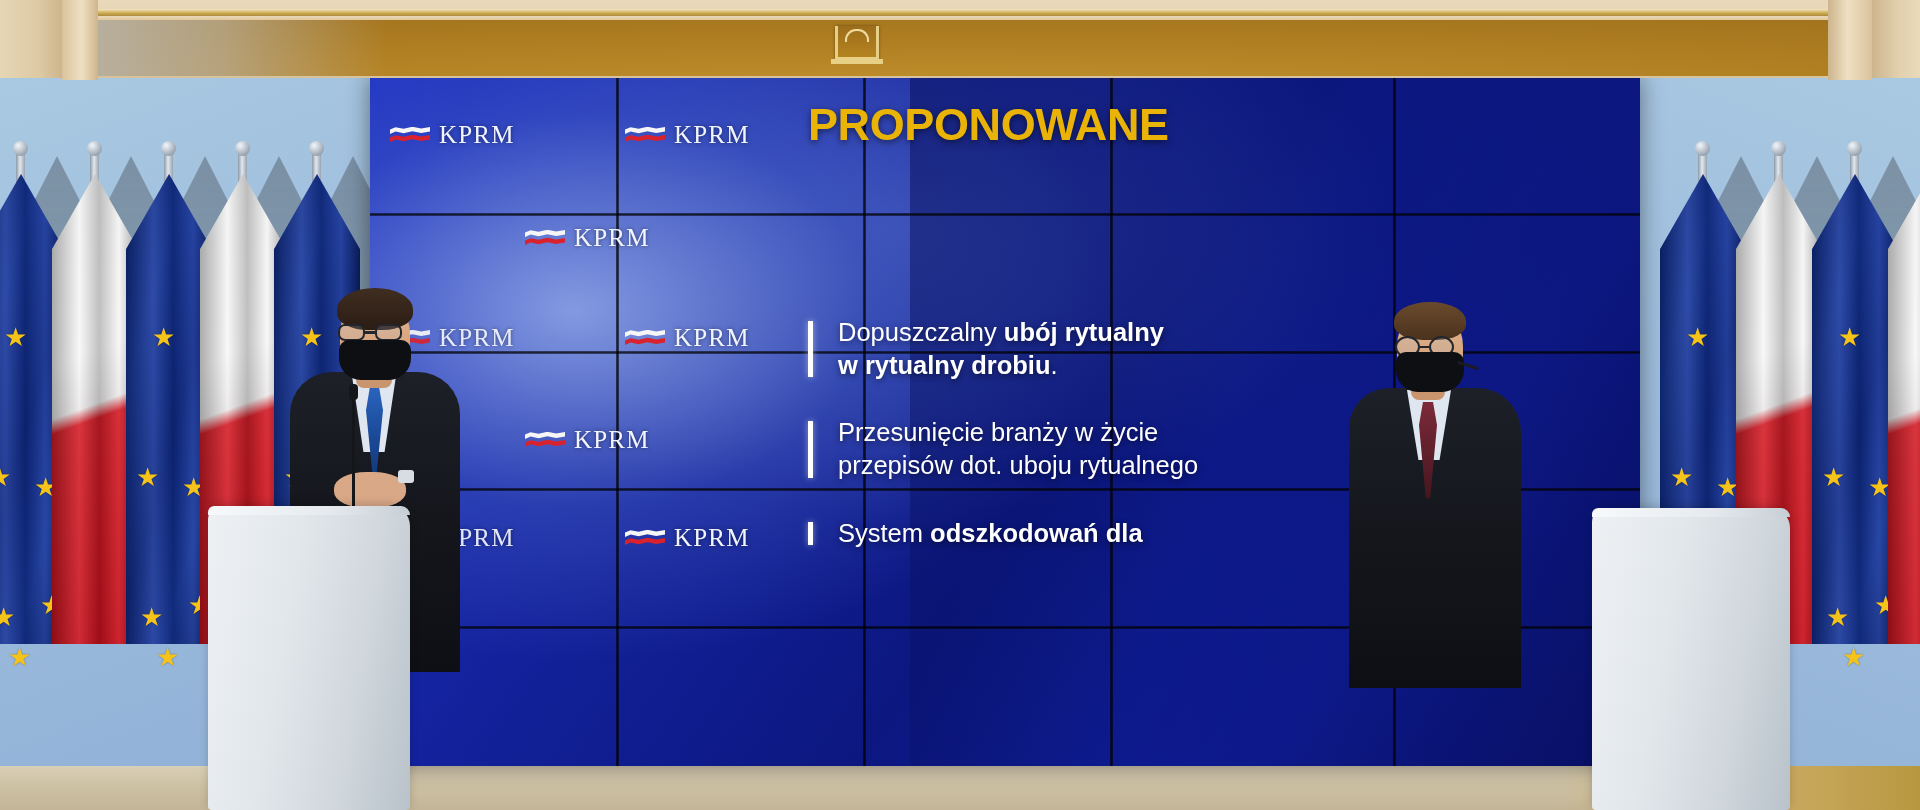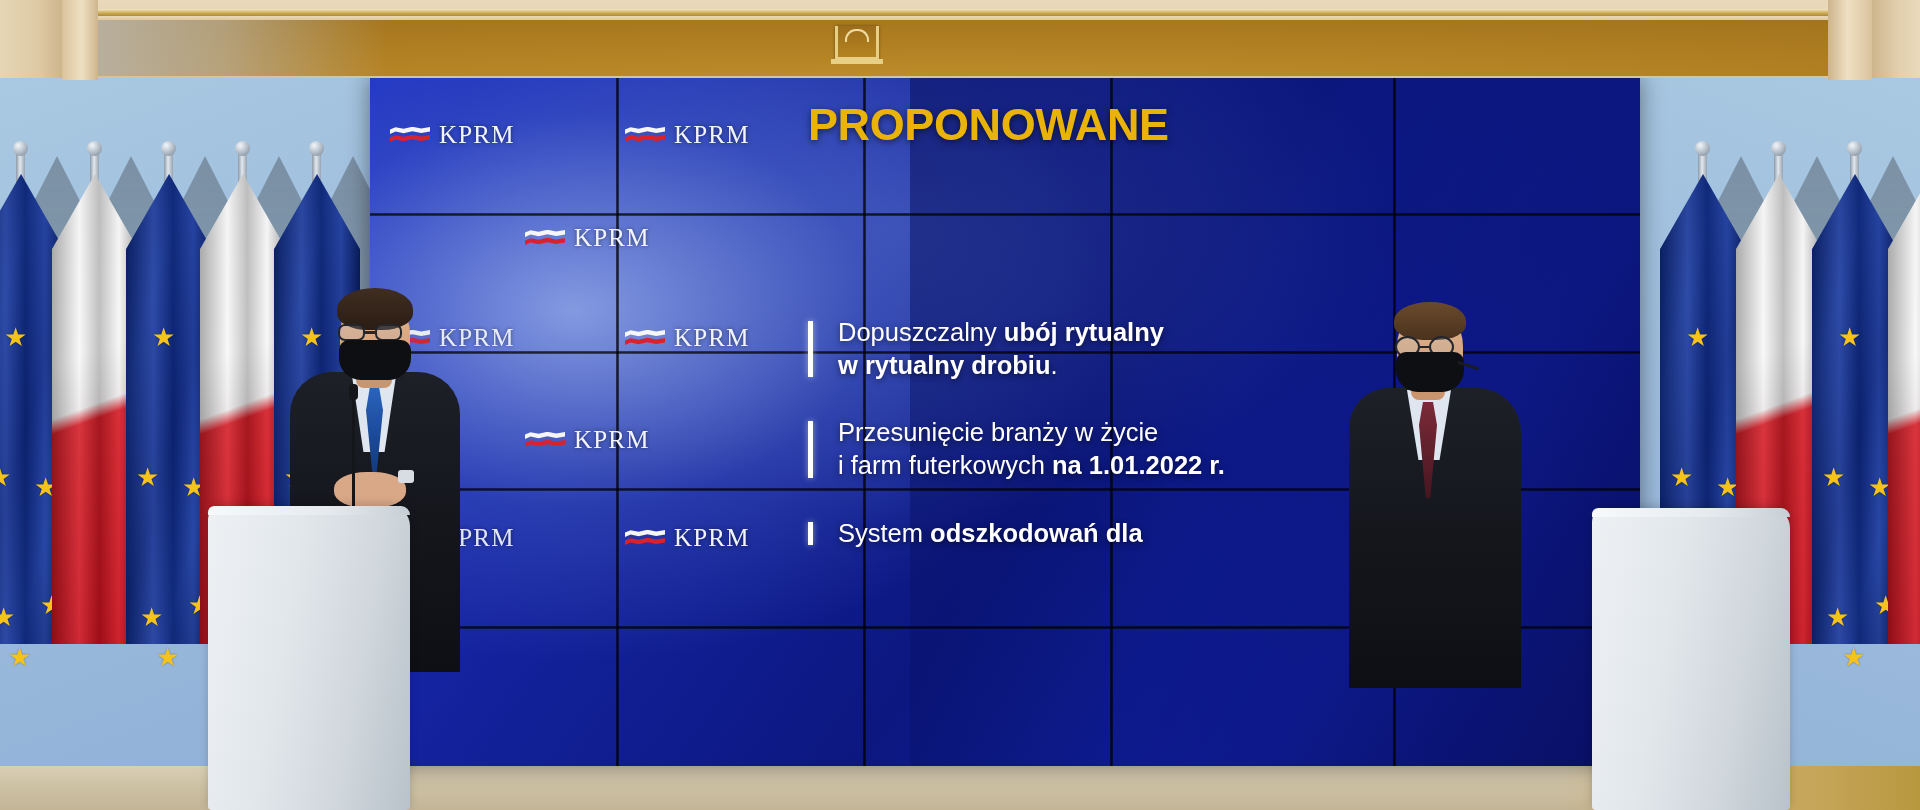--- a/index.html
+++ b/index.html
@@ -329,21 +329,21 @@
       </div>
     </div>
 
     <div class="bullets" id="bullets">
         <div class="bullet">
           <div class="ln"><span class="n">Dopuszczalny </span><span class="b">ubój rytualny</span></div>
           <div class="ln"><span class="b">w rytualny drobiu</span><span class="n">.</span></div>
         </div>
         <div class="bullet">
           <div class="ln"><span class="n">Przesunięcie branży w życie</span></div>
-          <div class="ln"><span class="n">i farm futerkowych </span><span class="b">na 1.01.2022 r.</span></div>
+          <div class="ln"><span class="n">przepisów dot. uboju rytualnego</span></div>
         </div>
         <div class="bullet">
           <div class="ln"><span class="n">System </span><span class="b">odszkodowań dla</span></div>
         </div>
       </div>
   </div>
 
   <div class="person" style="left:280px; top:280px; width:190px; height:400px;">
 
     <div class="torso" style="left:10px; top:92px; width:170px; height:300px; border-radius:42px 42px 0 0;"></div>

